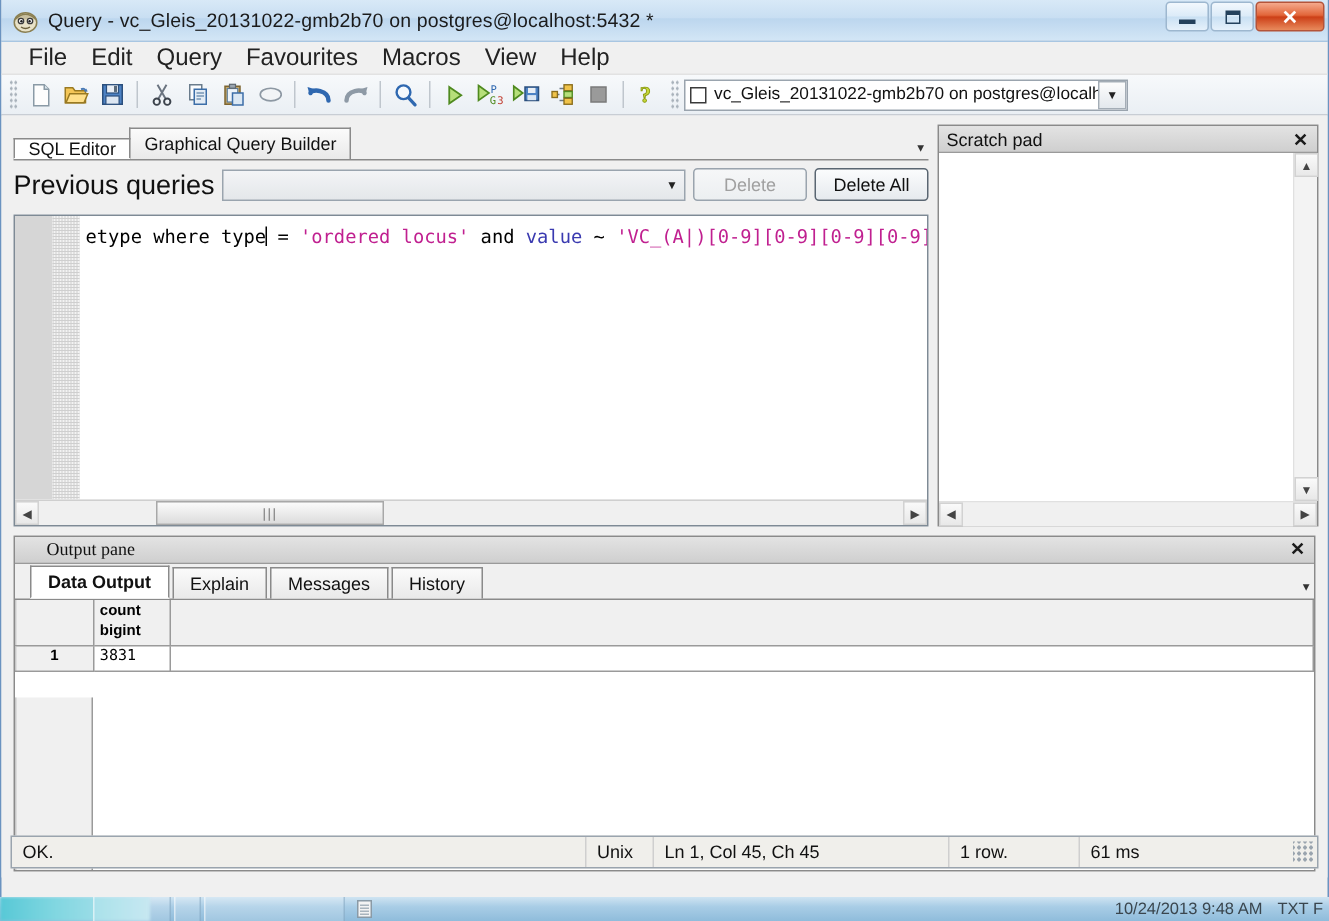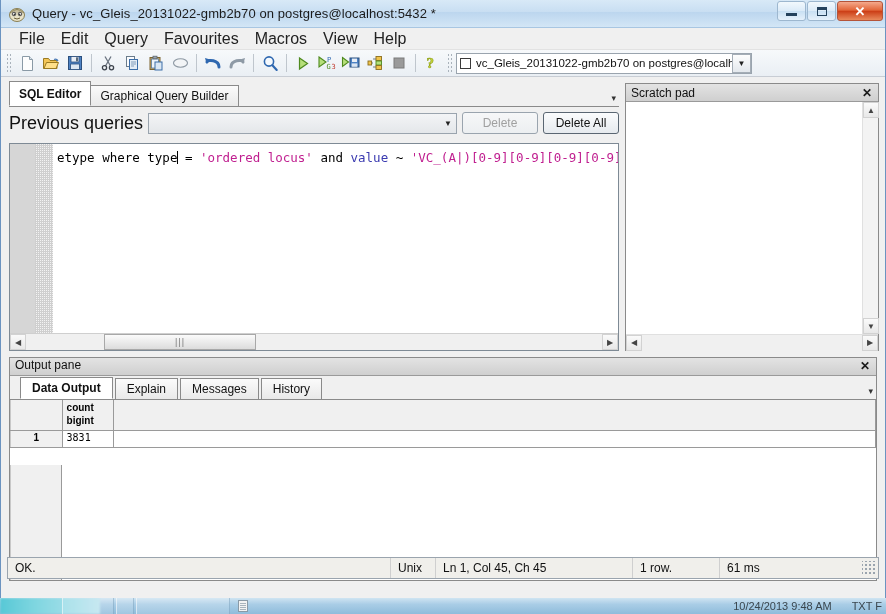--- a/index.html
+++ b/index.html
@@ -137,21 +137,21 @@
     border-bottom: 1px solid #8a8a8a; position: relative;
   }
   .tab {
     height: 21px; padding: 0 9px; display: flex; align-items: center;
     font-size: 12px; color: #111;
     background: linear-gradient(180deg,#fbfbfb,#e9e9e9);
     border: 1px solid #8a8a8a; border-bottom: none;
     margin-right: -1px;
   }
   .tab.active {
-    font-weight: bold; background: #fff; height: 25px;
+    font-weight: normal; background: #fff; height: 14px;
     border-bottom: 1px solid #fff; position: relative; z-index: 2;
   }
   .tab-menu-arrow {
     position: absolute; right: 3px; bottom: 3px;
     font-size: 9px; color: #333; line-height: 1;
   }
 
   .prevq-row {
     height: 28px; display: flex; align-items: center; gap: 5px;
     padding-top: 4px;
@@ -258,22 +258,22 @@
   
   .output-pane {
     position: absolute; left: 8px; top: 280px; right: 8px; bottom: 4px;
     border: 1px solid #8a8a8a; background: #fff;
     display: flex; flex-direction: column;
   }
   .output-head {
     height: 18px; flex: none;
     background: linear-gradient(180deg,#e3e3e3,#cfcfcf);
     border-bottom: 1px solid #9a9a9a;
-    display: flex; padding-left: 5px;
-    font-size: 12px; color: #111;
+    display: flex; align-items: center; padding-left: 21px;
+    font-size: 12px; color: #111; font-family: Liberation Serif, serif;
   }
   .output-tabs {
     height: 24px; flex: none; display: flex; align-items: flex-end;
     background: #f0f0f0; border-bottom: 1px solid #8a8a8a;
     padding-left: 10px; position: relative;
   }
   .otab {
     height: 21px; padding: 0 11px; display: flex; align-items: center;
     font-size: 12px; color: #111;
     background: linear-gradient(180deg,#fbfbfb,#e9e9e9);
@@ -359,21 +359,21 @@
     width: 10px; height: 12px; background: #f3f3f3;
     border: 1px solid #8a9aa6; position: relative; flex: none;
   }
   .tb-doc-icon::after {
     content: ""; position: absolute; left: 1px; top: 2px; right: 1px; height: 1px;
     box-shadow: 0 0 0 0 #aab, 0 2px 0 0 #a8b4bd, 0 4px 0 0 #a8b4bd, 0 6px 0 0 #a8b4bd;
     background: #a8b4bd;
   }
   .tb-clock {
     position: absolute; right: 4px; top: 0; height: 16px;
-    display: flex; align-items: center; gap: 20px;
+    display: flex; align-items: center; gap: 10px;
     color: #3a464e; font-size: 11px; filter: blur(0.35px);
   }
 
   
   svg { display: block; }
 </style>
 </head>
 <body>
 
 <div class="bg-window">

